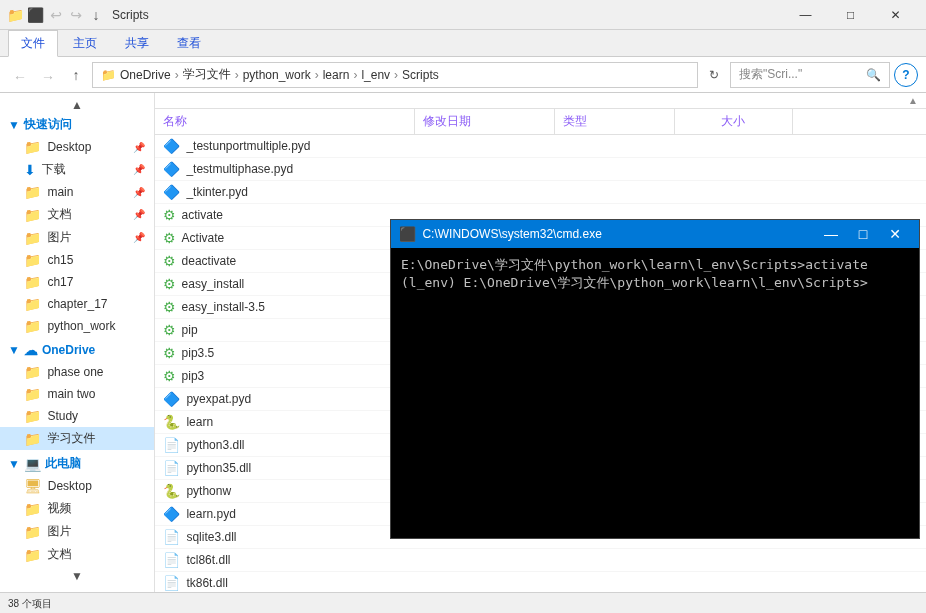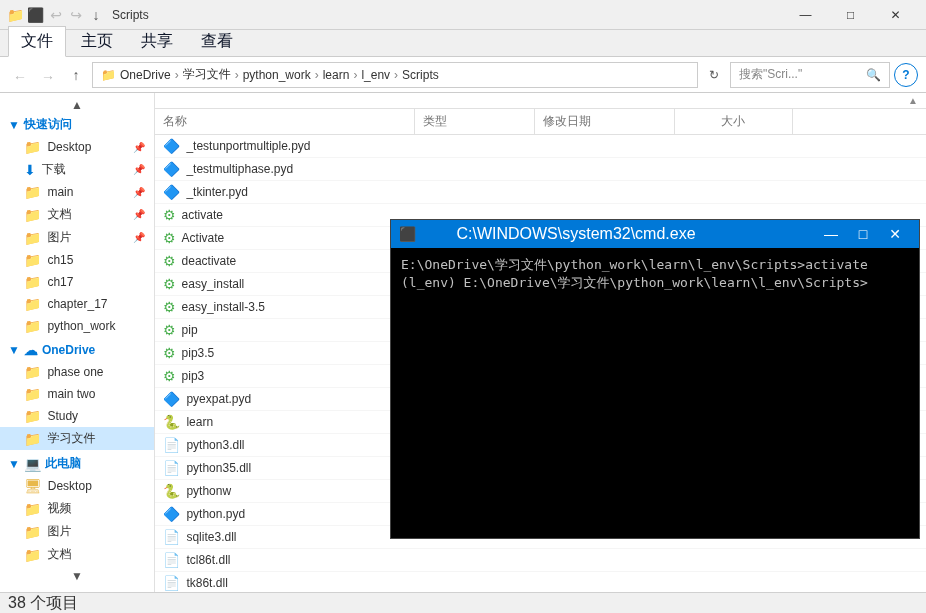--- a/index.html
+++ b/index.html
@@ -26,22 +26,22 @@
       border-bottom: 1px solid #ccc;
     }
     .ribbon-tabs {
       display: flex;
       padding: 0 8px;
       height: 26px;
       align-items: flex-end;
     }
     .ribbon-tab {
       padding: 4px 12px;
-      font-size: 16px;
-      color: #0f172a;
+      font-size: 12px;
+      color: #1d4ed8;
       cursor: pointer;
       border: 1px solid transparent;
       border-bottom: none;
       margin-right: 2px;
     }
     .ribbon-tab.active {
       background: white;
       border-color: #ccc;
       border-bottom: 1px solid white;
       margin-bottom: -1px;
@@ -172,21 +172,21 @@
       display: flex;
       border-bottom: 1px solid #e0e0e0;
       background: white;
       position: sticky;
       top: 0;
       z-index: 1;
     }
     .col-header {
       padding: 4px 8px;
       font-size: 12px;
-      color: #737373;
+      color: #8b5cf6;
       border-right: 1px solid #e0e0e0;
       cursor: pointer;
       user-select: none;
       display: flex;
       align-items: center;
       gap: 4px;
     }
     .col-name { width: 260px; }
     .col-date { width: 140px; }
     .col-type { width: 120px; }
@@ -225,21 +225,21 @@
       background: #0078d7;
       height: 28px;
       display: flex;
       align-items: center;
       padding: 0 8px;
       gap: 6px;
       color: white;
       font-size: 12px;
     }
     .cmd-icon { font-size: 14px; }
-    .cmd-title { flex: 1; font-size: 16px; margin-left: 34px; }
+    .cmd-title { flex: 1; font-size: 12px; }
     .cmd-btns { display: flex; gap: 0; }
     .cmd-btn {
       width: 32px; height: 28px;
       display: flex; align-items: center; justify-content: center;
       color: white; font-size: 14px; cursor: pointer;
     }
     .cmd-body {
       background: #000;
       color: #c0c0c0;
       font-family: 'Consolas', monospace;
@@ -252,21 +252,21 @@
     }
 
     
     .status-bar {
       height: 22px;
       background: #f0f0f0;
       border-top: 1px solid #d0d0d0;
       display: flex;
       align-items: center;
       padding: 0 8px;
-      font-size: 16px;
+      font-size: 10px;
       color: #333;
     }
     .status-count { flex: 1; }
 
     
     .sidebar::-webkit-scrollbar { width: 8px; }
     .sidebar::-webkit-scrollbar-track { background: #f5f5f5; }
     .sidebar::-webkit-scrollbar-thumb { background: #ccc; border-radius: 4px; }
     .file-list::-webkit-scrollbar { width: 8px; }
     .file-list::-webkit-scrollbar-track { background: #f5f5f5; }
@@ -437,22 +437,22 @@
     <div class="scroll-arrow" style="text-align:center;padding:2px;cursor:pointer;">▼</div>
   </div>
 
   <div class="file-list">
 
     <div style="display:flex;justify-content:flex-end;padding:2px 8px;border-bottom:1px solid #e0e0e0;">
       <span style="font-size:10px;color:#888;">▲</span>
     </div>
     <div class="file-list-header">
       <div class="col-header col-name">名称</div>
+      <div class="col-header col-date">修改日期</div>
       <div class="col-header col-type">类型</div>
-      <div class="col-header col-date">修改日期</div>
       <div class="col-header col-size">大小</div>
     </div>
 
     <div id="file-rows-container">
         <div class="file-row">
     <div class="file-cell name">
       <span style="color:#3c7dd9;font-size:14px;">🔷</span>
       <span>_testunportmultiple.pyd</span>
     </div>
     <div class="file-cell date"></div>
@@ -590,21 +590,21 @@
       <span style="color:#f5c518;font-size:14px;">🐍</span>
       <span>pythonw</span>
     </div>
     <div class="file-cell date"></div>
     <div class="file-cell type"></div>
     <div class="file-cell size"></div>
   </div>
         <div class="file-row">
     <div class="file-cell name">
       <span style="color:#3c7dd9;font-size:14px;">🔷</span>
-      <span>python.pyd</span>
+      <span>learn.pyd</span>
     </div>
     <div class="file-cell date"></div>
     <div class="file-cell type"></div>
     <div class="file-cell size"></div>
   </div>
         <div class="file-row">
     <div class="file-cell name">
       <span style="color:#888;font-size:14px;">📄</span>
       <span>sqlite3.dll</span>
     </div>

